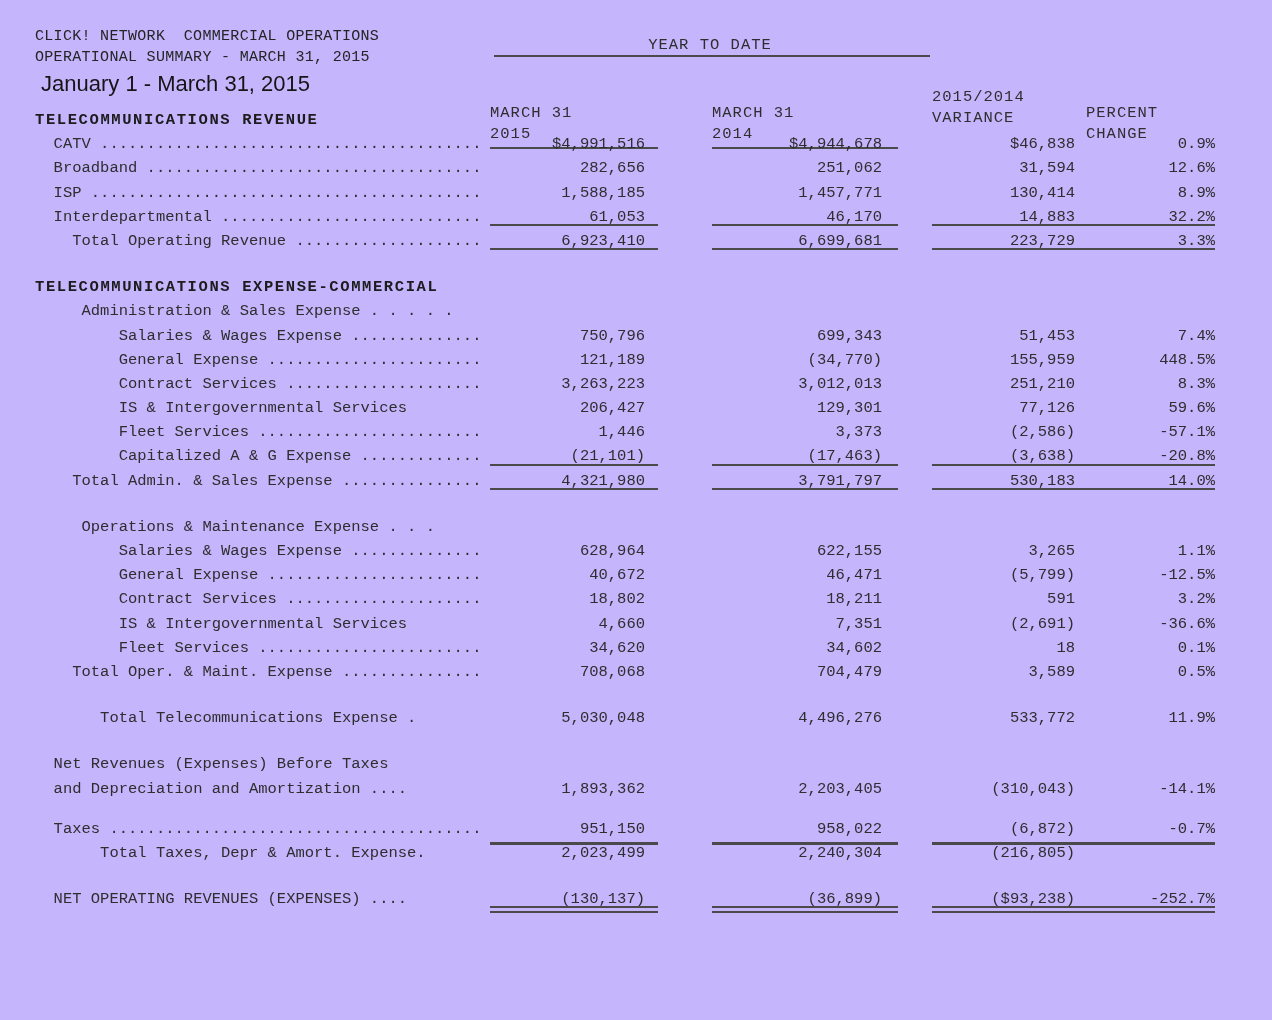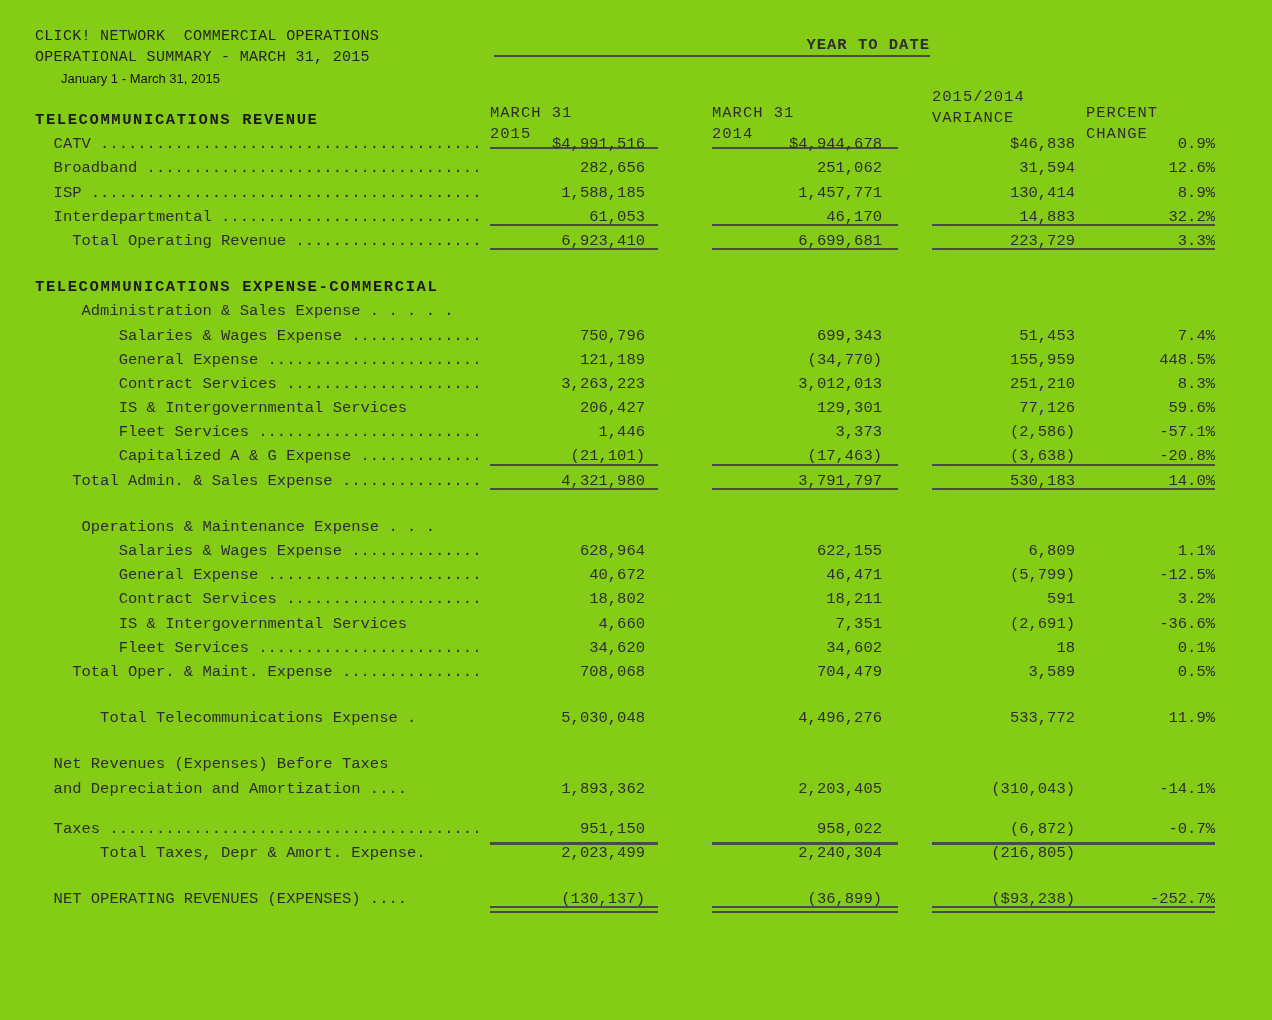--- a/index.html
+++ b/index.html
@@ -1,37 +1,37 @@
 <!DOCTYPE html>
 <html><head>
 <meta charset="utf-8">
 <style>
   html,body { margin:0; padding:0; background:#ffffff; }
   .page {
     position:relative;
     width:1272px; height:1020px;
-    background:#84cc16;
+    background:#c4b5fd;
     font-family:"Liberation Mono","DejaVu Sans Mono",monospace;
     font-size:15.5px;
     color:#2e2e2e;
     overflow:hidden;
   }
   .pre { white-space:pre; }
 
   
   .title-block { position:absolute; left:35px; top:26px; }
   .title-line { font-size:15px; line-height:21px; letter-spacing:.3px; color:#242424; white-space:pre; }
   .period-line {
     font-family:"Liberation Sans","DejaVu Sans",sans-serif;
-    font-size:13px; color:#151515; margin-top:3px; margin-left:26px; white-space:pre;
+    font-size:22px; color:#151515; margin-top:3px; margin-left:6px; white-space:pre;
   }
 
   
   .colhead div { position:absolute; white-space:pre; }
-  .ytd-label  { left:490px; top:36px;  width:440px; text-align:right; letter-spacing:1px;font-weight:bold; }
+  .ytd-label  { left:490px; top:36px;  width:440px; text-align:center; letter-spacing:1px; }
   .ytd-rule   { left:494px; top:55px;  width:436px; border-top:2px solid #4a4a4a; height:0; }
   .ch-box     { line-height:21px; text-align:center; letter-spacing:1px; }
   .ch-2015    { left:490px; top:61px;  width:168px; border-bottom:2px solid #4a4a4a; padding-bottom:2px; }
   .ch-2014    { left:712px; top:61px;  width:186px; border-bottom:2px solid #4a4a4a; padding-bottom:2px; }
   .ch-var     { left:932px; top:45px;  width:146px; }
   .ch-pct     { left:1086px;top:61px;  width:128px; }
 
   
   .table { position:absolute; left:0; top:108px; width:1272px; }
   .row   { display:flex; height:24.2px; line-height:24.2px; white-space:pre; }
@@ -110,21 +110,21 @@
       <div class="row"><span class="c-label pre">     Administration &amp; Sales Expense . . . . .</span><span class="c-v1 val"></span><span class="c-v2 val"></span><span class="c-v3 val"></span><span class="c-pct val"></span></div>
       <div class="row"><span class="c-label pre">         Salaries &amp; Wages Expense ..............</span><span class="c-v1 val">750,796</span><span class="c-v2 val">699,343</span><span class="c-v3 val">51,453</span><span class="c-pct val">7.4%</span></div>
       <div class="row"><span class="c-label pre">         General Expense .......................</span><span class="c-v1 val">121,189</span><span class="c-v2 val">(34,770)</span><span class="c-v3 val">155,959</span><span class="c-pct val">448.5%</span></div>
       <div class="row"><span class="c-label pre">         Contract Services .....................</span><span class="c-v1 val">3,263,223</span><span class="c-v2 val">3,012,013</span><span class="c-v3 val">251,210</span><span class="c-pct val">8.3%</span></div>
       <div class="row"><span class="c-label pre">         IS &amp; Intergovernmental Services</span><span class="c-v1 val">206,427</span><span class="c-v2 val">129,301</span><span class="c-v3 val">77,126</span><span class="c-pct val">59.6%</span></div>
       <div class="row"><span class="c-label pre">         Fleet Services ........................</span><span class="c-v1 val">1,446</span><span class="c-v2 val">3,373</span><span class="c-v3 val">(2,586)</span><span class="c-pct val">-57.1%</span></div>
       <div class="row rb"><span class="c-label pre">         Capitalized A &amp; G Expense .............</span><span class="c-v1 val">(21,101)</span><span class="c-v2 val">(17,463)</span><span class="c-v3 val">(3,638)</span><span class="c-pct val">-20.8%</span></div>
       <div class="row rb"><span class="c-label pre">    Total Admin. &amp; Sales Expense ...............</span><span class="c-v1 val">4,321,980</span><span class="c-v2 val">3,791,797</span><span class="c-v3 val">530,183</span><span class="c-pct val">14.0%</span></div>
       <div class="spacer"></div>
       <div class="row"><span class="c-label pre">     Operations &amp; Maintenance Expense . . .</span><span class="c-v1 val"></span><span class="c-v2 val"></span><span class="c-v3 val"></span><span class="c-pct val"></span></div>
-      <div class="row"><span class="c-label pre">         Salaries &amp; Wages Expense ..............</span><span class="c-v1 val">628,964</span><span class="c-v2 val">622,155</span><span class="c-v3 val">6,809</span><span class="c-pct val">1.1%</span></div>
+      <div class="row"><span class="c-label pre">         Salaries &amp; Wages Expense ..............</span><span class="c-v1 val">628,964</span><span class="c-v2 val">622,155</span><span class="c-v3 val">3,265</span><span class="c-pct val">1.1%</span></div>
       <div class="row"><span class="c-label pre">         General Expense .......................</span><span class="c-v1 val">40,672</span><span class="c-v2 val">46,471</span><span class="c-v3 val">(5,799)</span><span class="c-pct val">-12.5%</span></div>
       <div class="row"><span class="c-label pre">         Contract Services .....................</span><span class="c-v1 val">18,802</span><span class="c-v2 val">18,211</span><span class="c-v3 val">591</span><span class="c-pct val">3.2%</span></div>
       <div class="row"><span class="c-label pre">         IS &amp; Intergovernmental Services</span><span class="c-v1 val">4,660</span><span class="c-v2 val">7,351</span><span class="c-v3 val">(2,691)</span><span class="c-pct val">-36.6%</span></div>
       <div class="row"><span class="c-label pre">         Fleet Services ........................</span><span class="c-v1 val">34,620</span><span class="c-v2 val">34,602</span><span class="c-v3 val">18</span><span class="c-pct val">0.1%</span></div>
       <div class="row"><span class="c-label pre">    Total Oper. &amp; Maint. Expense ...............</span><span class="c-v1 val">708,068</span><span class="c-v2 val">704,479</span><span class="c-v3 val">3,589</span><span class="c-pct val">0.5%</span></div>
       <div class="spacer"></div>
       <div class="row"><span class="c-label pre">       Total Telecommunications Expense .</span><span class="c-v1 val">5,030,048</span><span class="c-v2 val">4,496,276</span><span class="c-v3 val">533,772</span><span class="c-pct val">11.9%</span></div>
       <div class="spacer"></div>
       <div class="row"><span class="c-label pre">  Net Revenues (Expenses) Before Taxes</span><span class="c-v1 val"></span><span class="c-v2 val"></span><span class="c-v3 val"></span><span class="c-pct val"></span></div>
       <div class="row"><span class="c-label pre">  and Depreciation and Amortization ....</span><span class="c-v1 val">1,893,362</span><span class="c-v2 val">2,203,405</span><span class="c-v3 val">(310,043)</span><span class="c-pct val">-14.1%</span></div>

